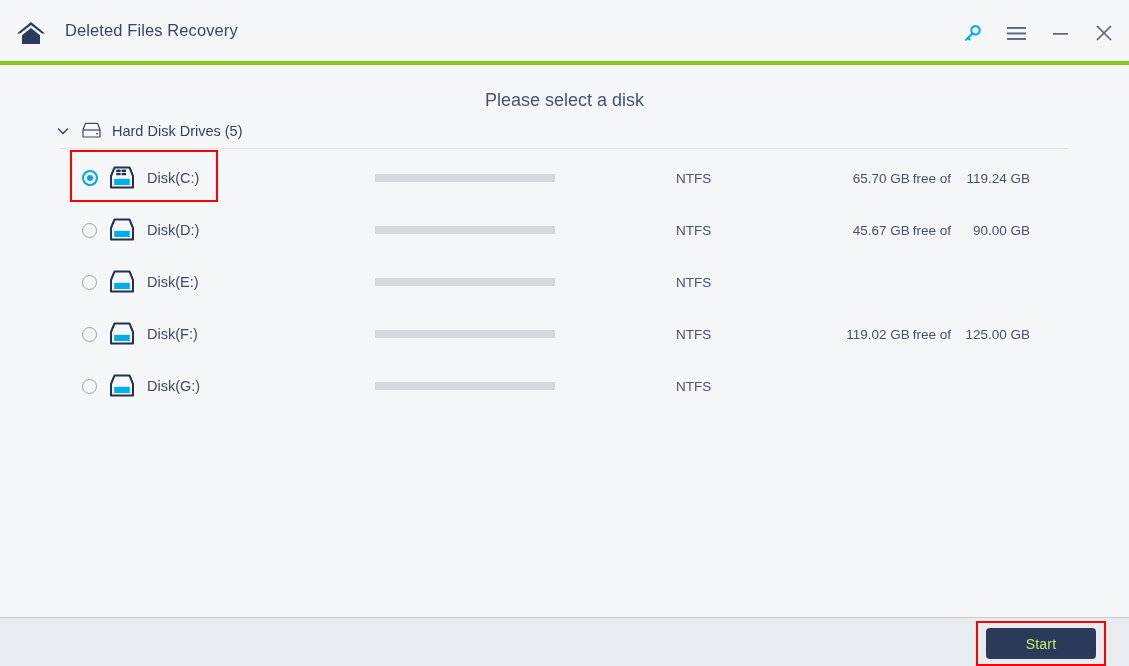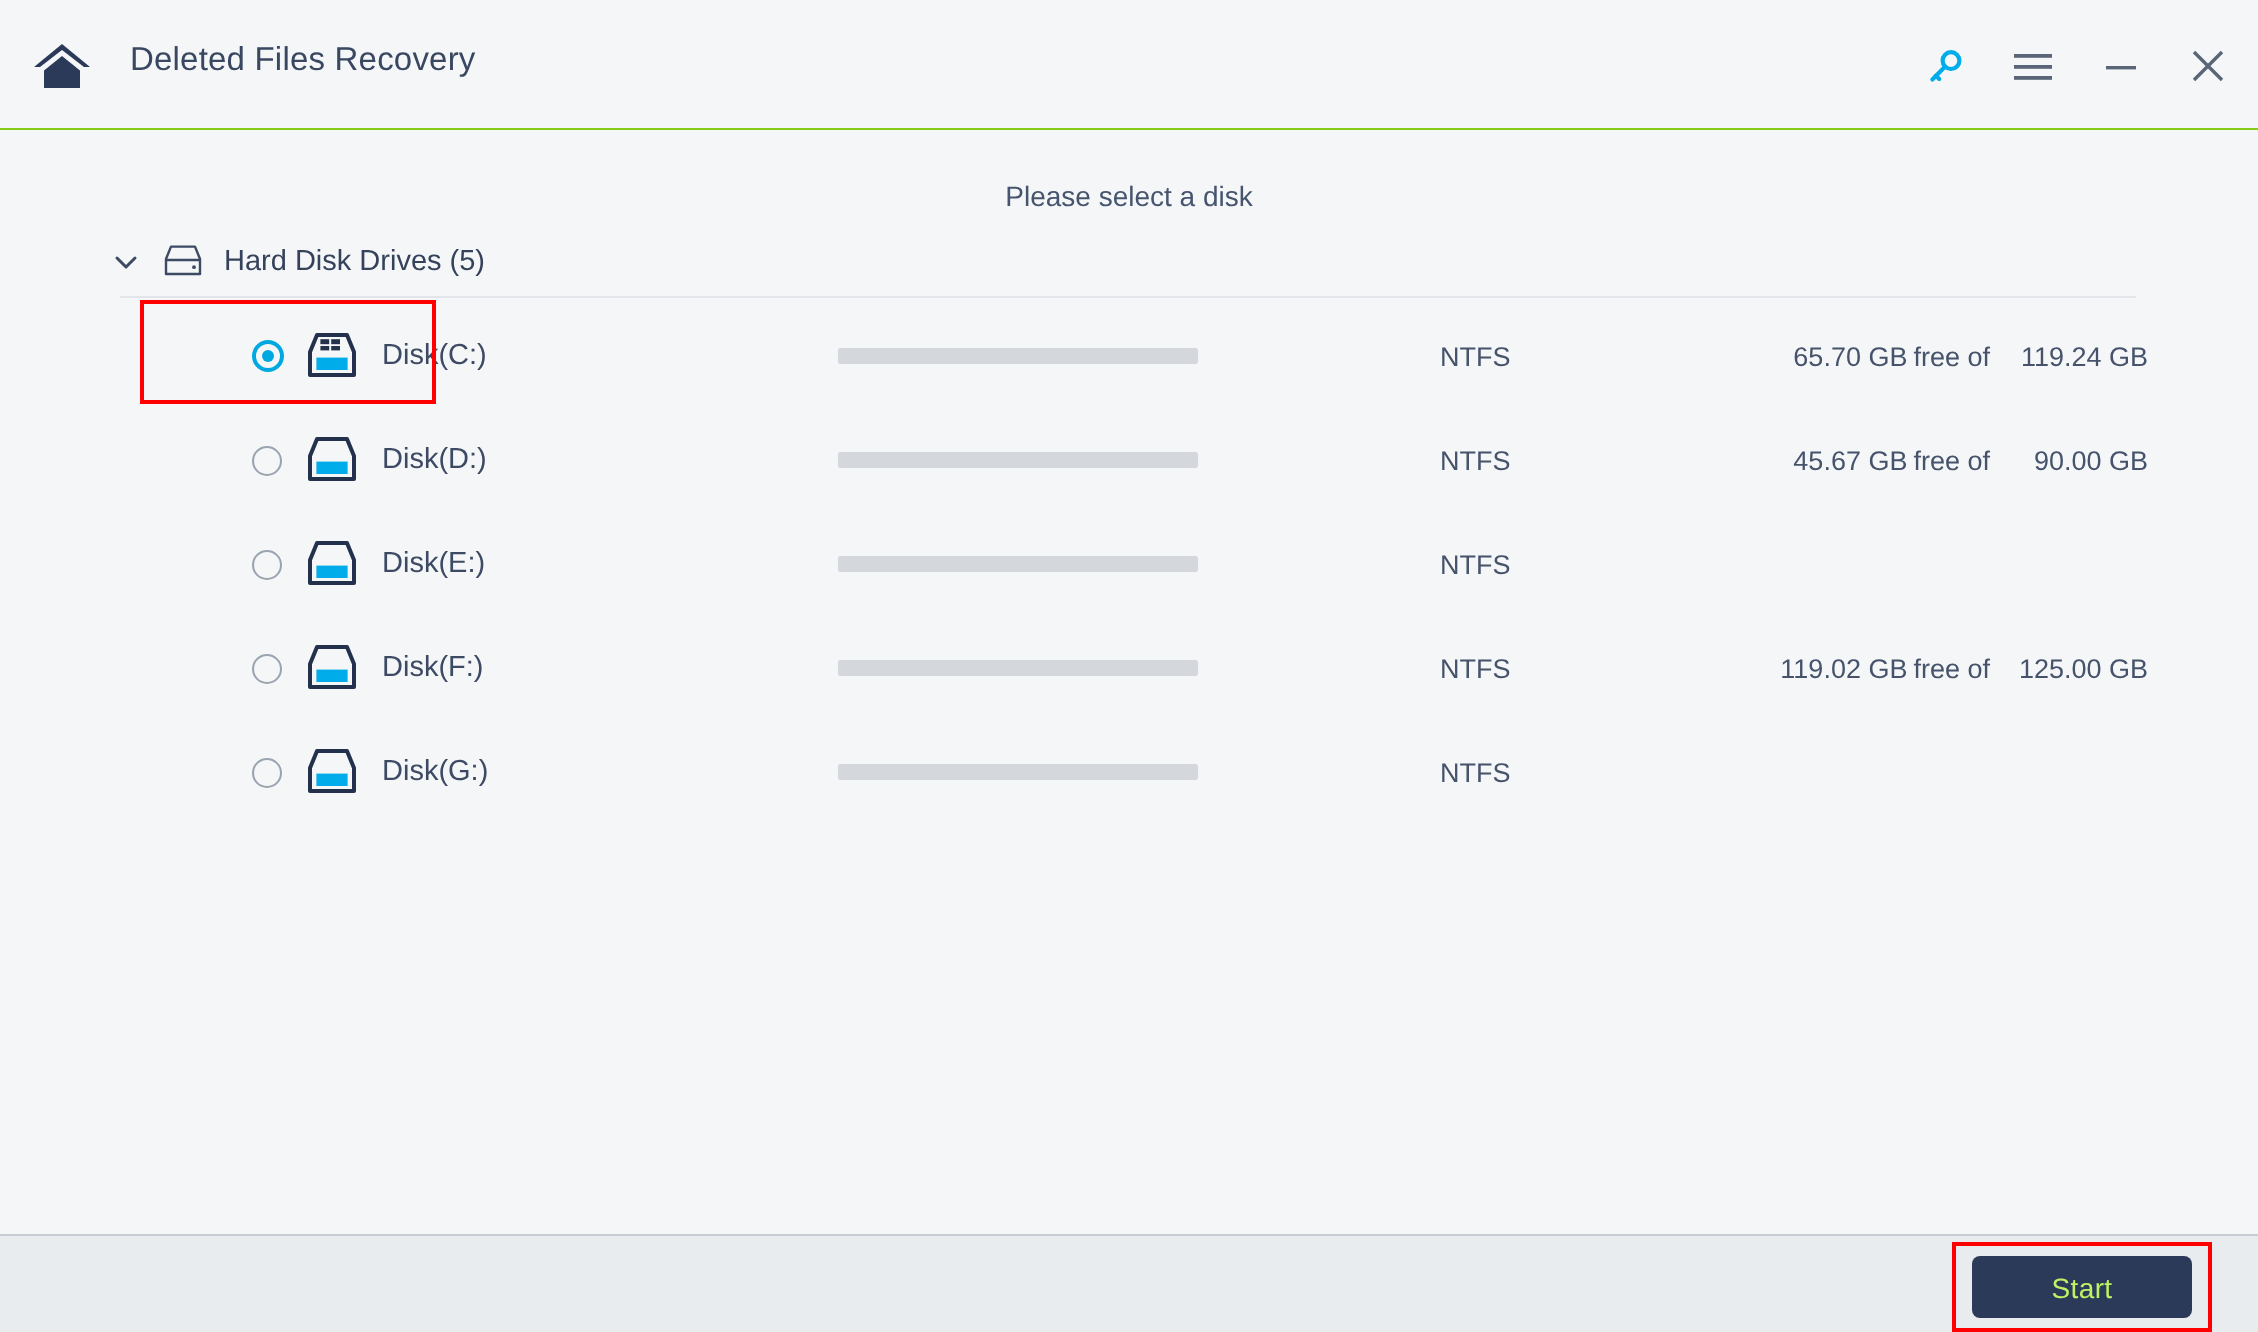--- a/index.html
+++ b/index.html
@@ -23,21 +23,21 @@
     box-sizing: border-box;
   }
 
   
   .titlebar {
     position: absolute;
     left: 0; top: 0;
     width: 1129px;
     height: 65px;
     background: #f4f6f8;
-    border-bottom: 1px solid #84cc16;
+    border-bottom: 4px solid #84cc16;
     box-sizing: border-box;
   }
   .home-icon {
     position: absolute;
     left: 16px;
     top: 20px;
     width: 30px;
     height: 26px;
     display: block;
   }
@@ -67,21 +67,21 @@
     cursor: pointer;
   }
 
   
   .page-heading {
     position: absolute;
     left: 0;
     top: 90px;
     width: 1129px;
     text-align: center;
-    font-size: 14px;
+    font-size: 18px;
     color: #46546e;
   }
 
   
   .group-header {
     position: absolute;
     left: 55px;
     top: 120px;
     display: flex;
     align-items: center;
@@ -113,21 +113,20 @@
     height: 1px;
     background: #e2e5e9;
   }
 
   
   .disk-list {
     position: absolute;
     left: 0;
     top: 152px;
     width: 955px;
-    padding-left: 44px;
   }
   .disk-row {
     position: relative;
     height: 52px;
     display: flex;
     align-items: center;
     cursor: pointer;
   }
   .radio {
     position: absolute;

